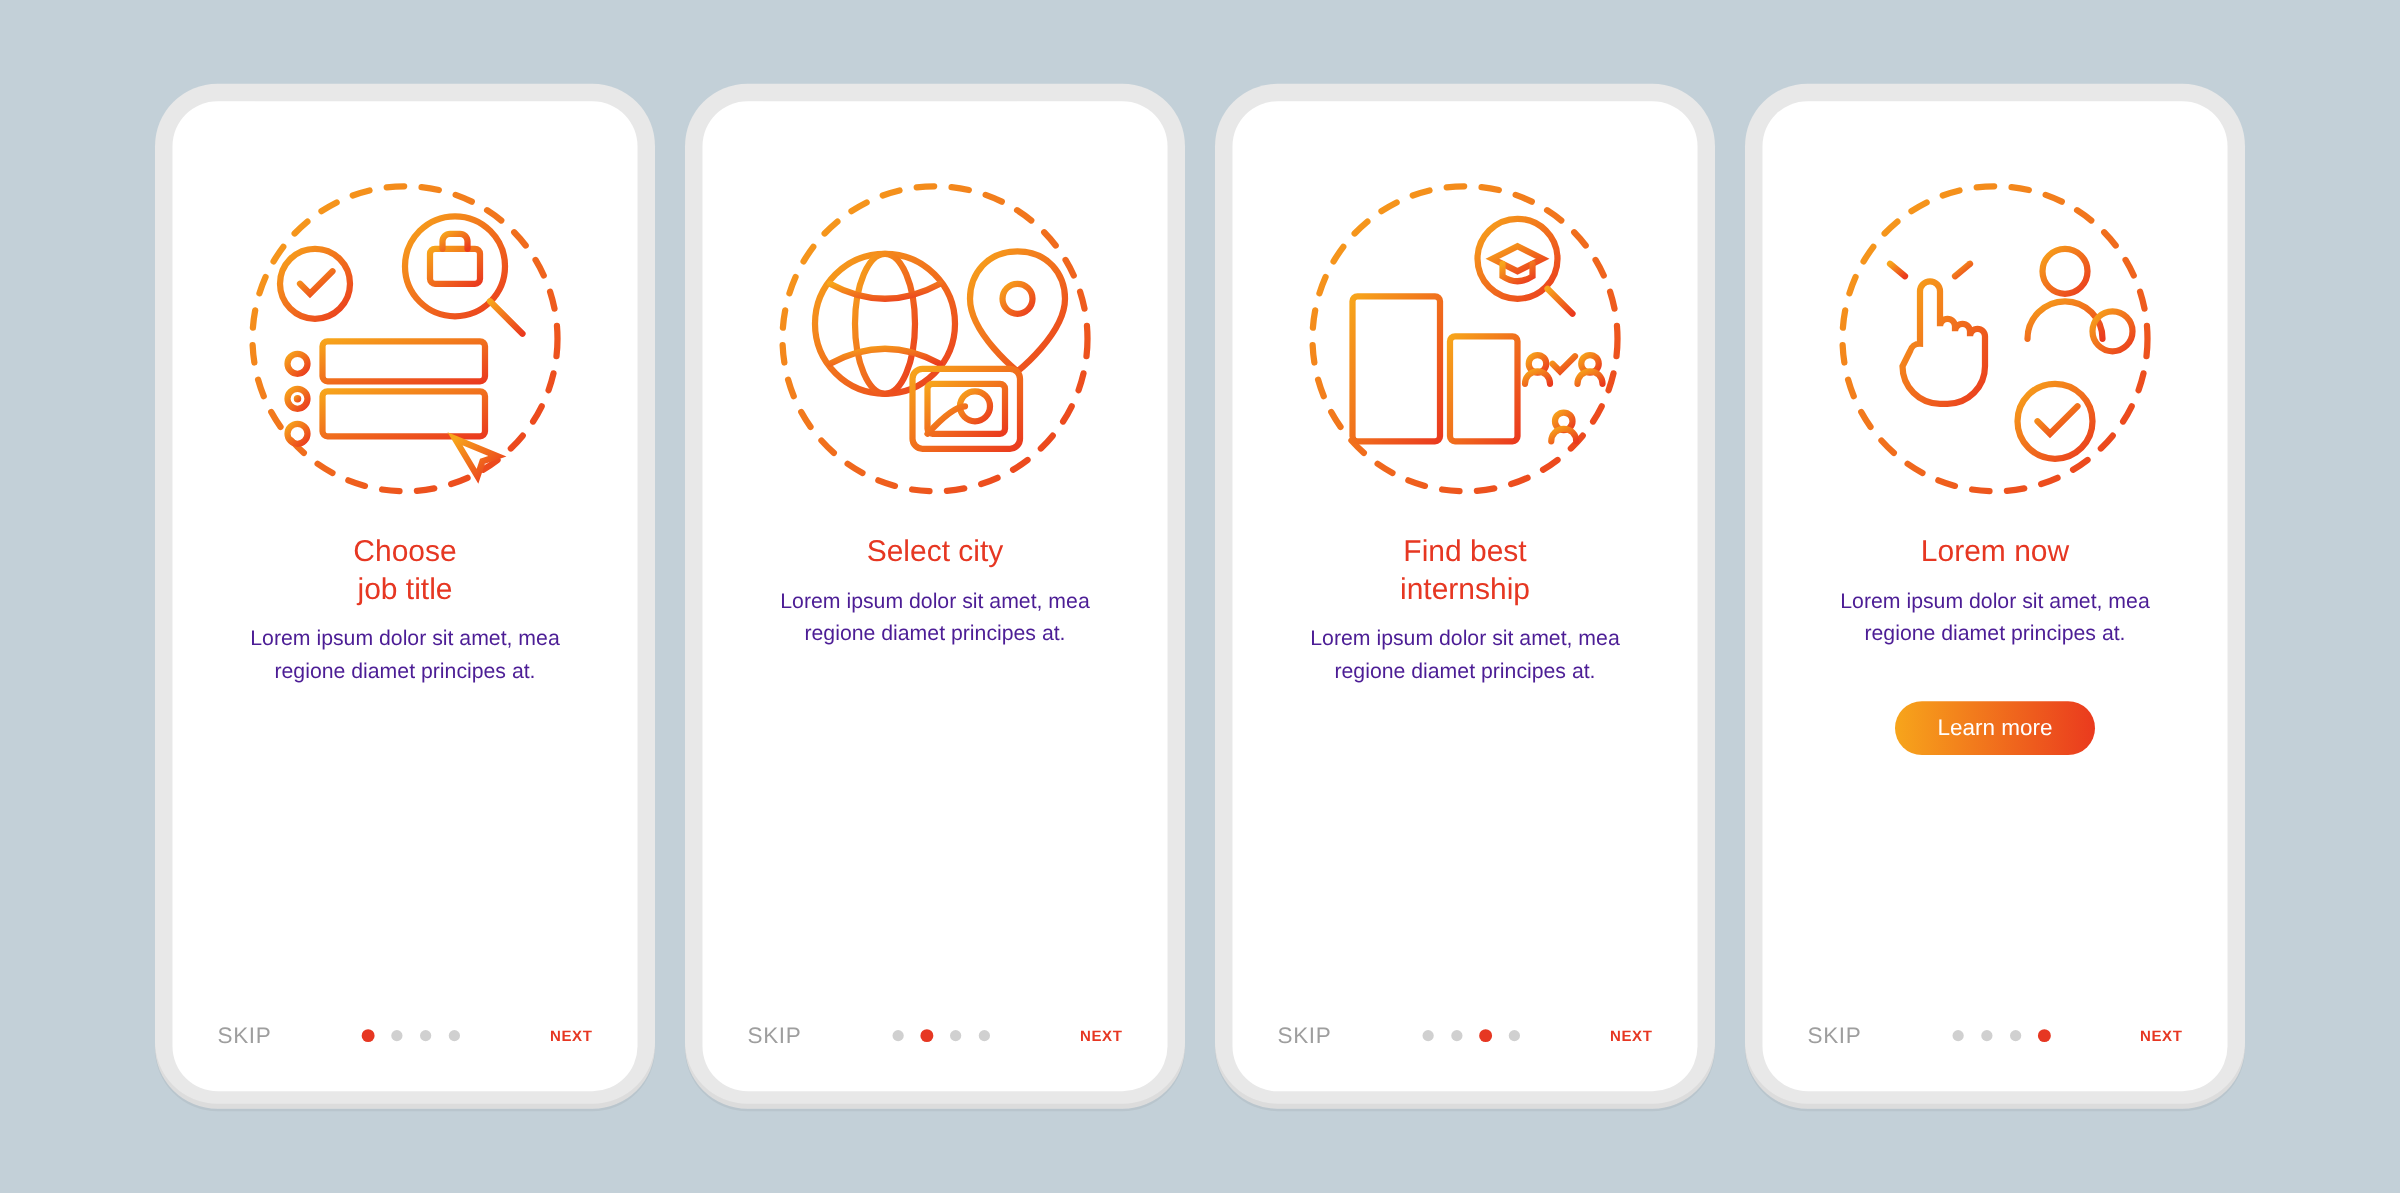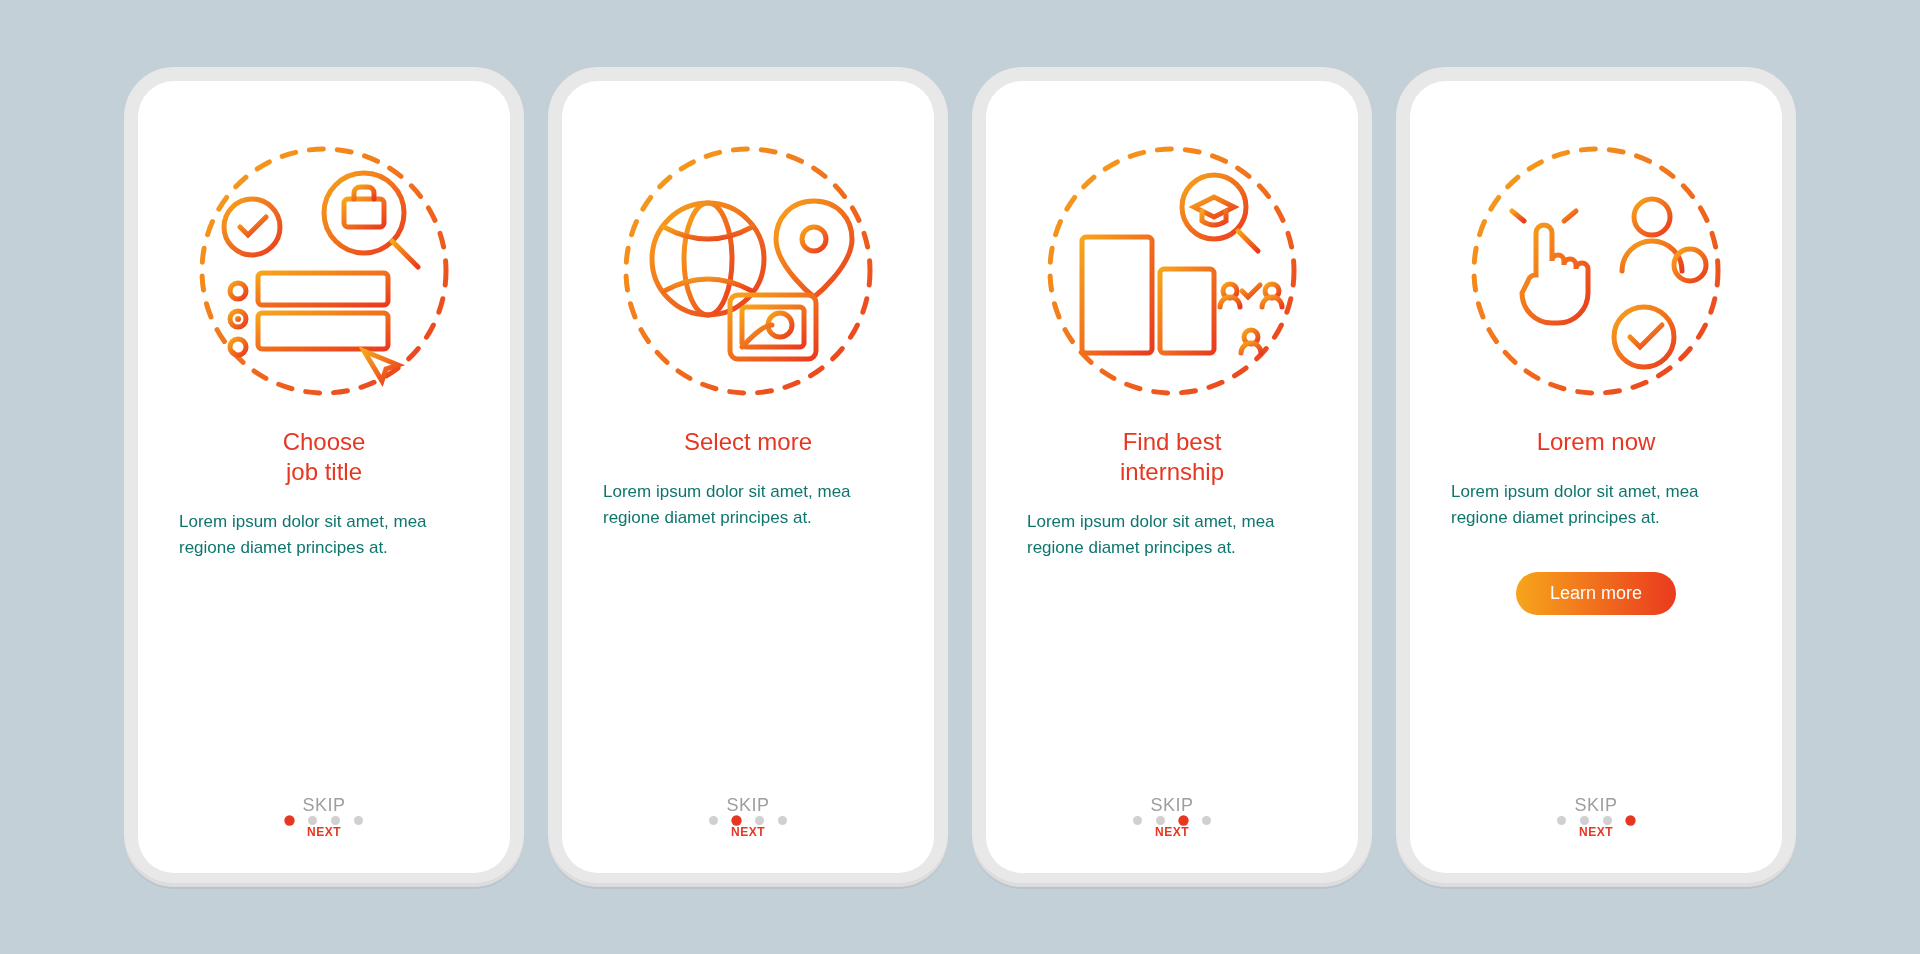--- a/index.html
+++ b/index.html
@@ -45,45 +45,45 @@
   .title {
     color: #e63722;
     font-size: 24px;
     font-weight: 500;
     text-align: center;
     line-height: 1.25;
     margin-top: 26px;
     white-space: pre-line;
   }
   .desc {
-    color: #0f766e;
+    color: #4c1d95;
     font-size: 17px;
+    text-align: center;
     line-height: 1.5;
-    margin-top: 22px;
+    margin-top: 11px;
     max-width: 290px;
   }
   .cta {
     margin-top: 42px;
     padding: 11px 34px;
     border-radius: 999px;
     background: linear-gradient(90deg,#f7a51b 0%,#ea3a1e 100%);
     color: #fff;
     font-size: 18px;
     font-weight: 500;
     border: none;
     cursor: pointer;
   }
   .nav {
     position: absolute;
     left: 0; right: 0; bottom: 34px;
     display: flex;
     align-items: center;
     justify-content: space-between;
     padding: 0 36px;
-    flex-direction: column;
   }
   .skip {
     color: #9e9e9e;
     font-size: 18px;
     letter-spacing: 0.5px;
     font-weight: 500;
     cursor: pointer;
   }
   .next {
     color: #e63722;
@@ -178,21 +178,21 @@
 
           <path d="M196 60 c24 0 38 18 38 38 c0 28 -38 58 -38 58 s-38 -30 -38 -58 c0 -20 14 -38 38 -38 z"></path>
           <circle cx="196" cy="98" r="12"></circle>
 
           <rect x="112" y="154" width="86" height="64" rx="8"></rect>
           <rect x="124" y="166" width="62" height="40" rx="4"></rect>
           <circle cx="162" cy="184" r="12"></circle>
           <path d="M124 206 q20 -22 30 -22"></path>
         </g>
       </svg>
-      <div class="title">Select more</div>
+      <div class="title">Select city</div>
       <div class="desc">Lorem ipsum dolor sit amet, mea regione diamet principes at.</div>
       <div class="nav">
         <span class="skip">SKIP</span>
         <div class="dots">
           <span class="dot"></span>
           <span class="dot active"></span>
           <span class="dot"></span>
           <span class="dot"></span>
         </div>
         <span class="next">NEXT</span>

